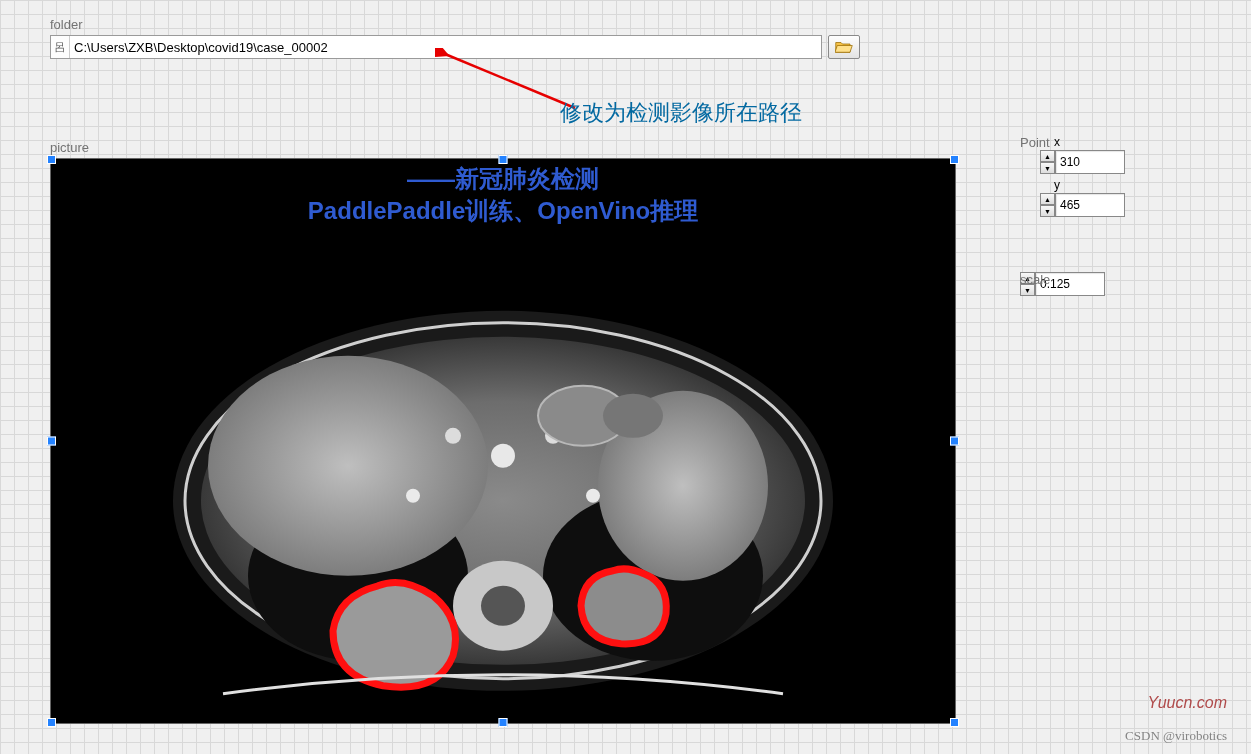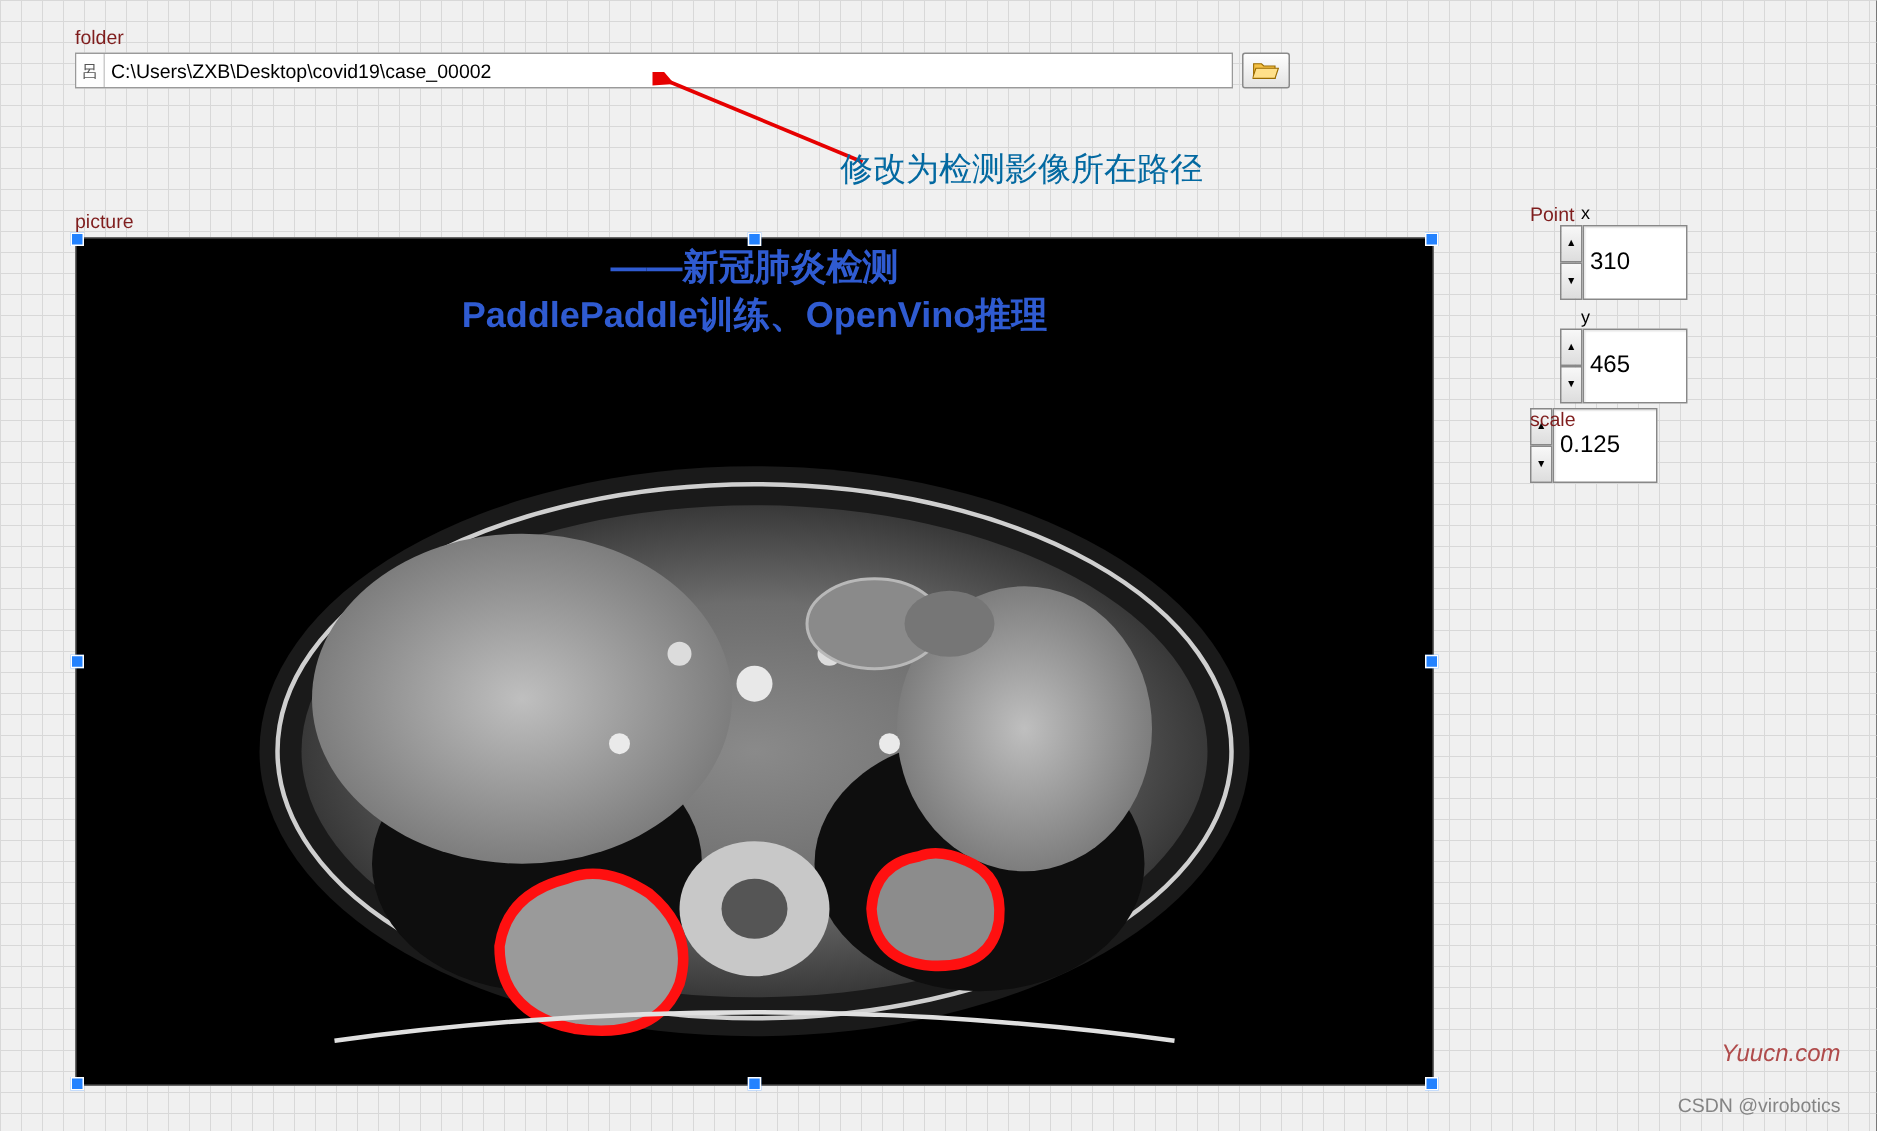--- a/index.html
+++ b/index.html
@@ -12,21 +12,21 @@
     background-color: #f0f0f0;
     background-image:
       linear-gradient(#d8d8d8 1px, transparent 1px),
       linear-gradient(90deg, #d8d8d8 1px, transparent 1px);
     background-size: 14px 14px;
     position: relative;
     overflow: hidden;
   }
 
   .label {
-    color: #7f1d1d;
+    color: #737373;
     position: absolute;
     text-align: right;
   }
 
   
   .folder-group {
     position: absolute;
     left: 50px;
     top: 17px;
   }
@@ -175,43 +175,43 @@
     border: 1px solid #888;
     background: linear-gradient(#f8f8f8,#ddd);
     font-size: 7px; line-height: 1;
     padding:0;
     cursor: pointer;
   }
   .num-input {
     width: 60px;
     border: 1px solid #888;
     background: #fff;
-    padding: 15px 4px;
-    font-size: 16px;
+    padding: 4px 4px;
+    font-size: 12px;
     box-shadow: inset 1px 1px 1px rgba(0,0,0,0.1);
   }
 
   .scale-group { position: absolute; left: 1020px; top: 272px; }
 
   .watermark1 {
     position: absolute;
     right: 24px;
     bottom: 42px;
     color: rgba(160,35,35,0.8);
     font-size: 16px;
     font-style: italic;
     font-family: Arial, sans-serif;
   }
   .watermark2 {
     position: absolute;
     right: 24px;
     bottom: 10px;
     color: rgba(120,120,120,0.9);
     font-size: 13px;
-    font-family: Liberation Sans, sans-serif;
+    font-family: Liberation Serif, serif;
   }
 </style>
 </head>
 <body>
 
 <div class="folder-group">
   <div class="folder-label label">folder</div>
   <div class="path-box">
     <div class="path-icon">呂</div>
     <input class="path-input" type="text" value="C:\Users\ZXB\Desktop\covid19\case_00002" style="">

